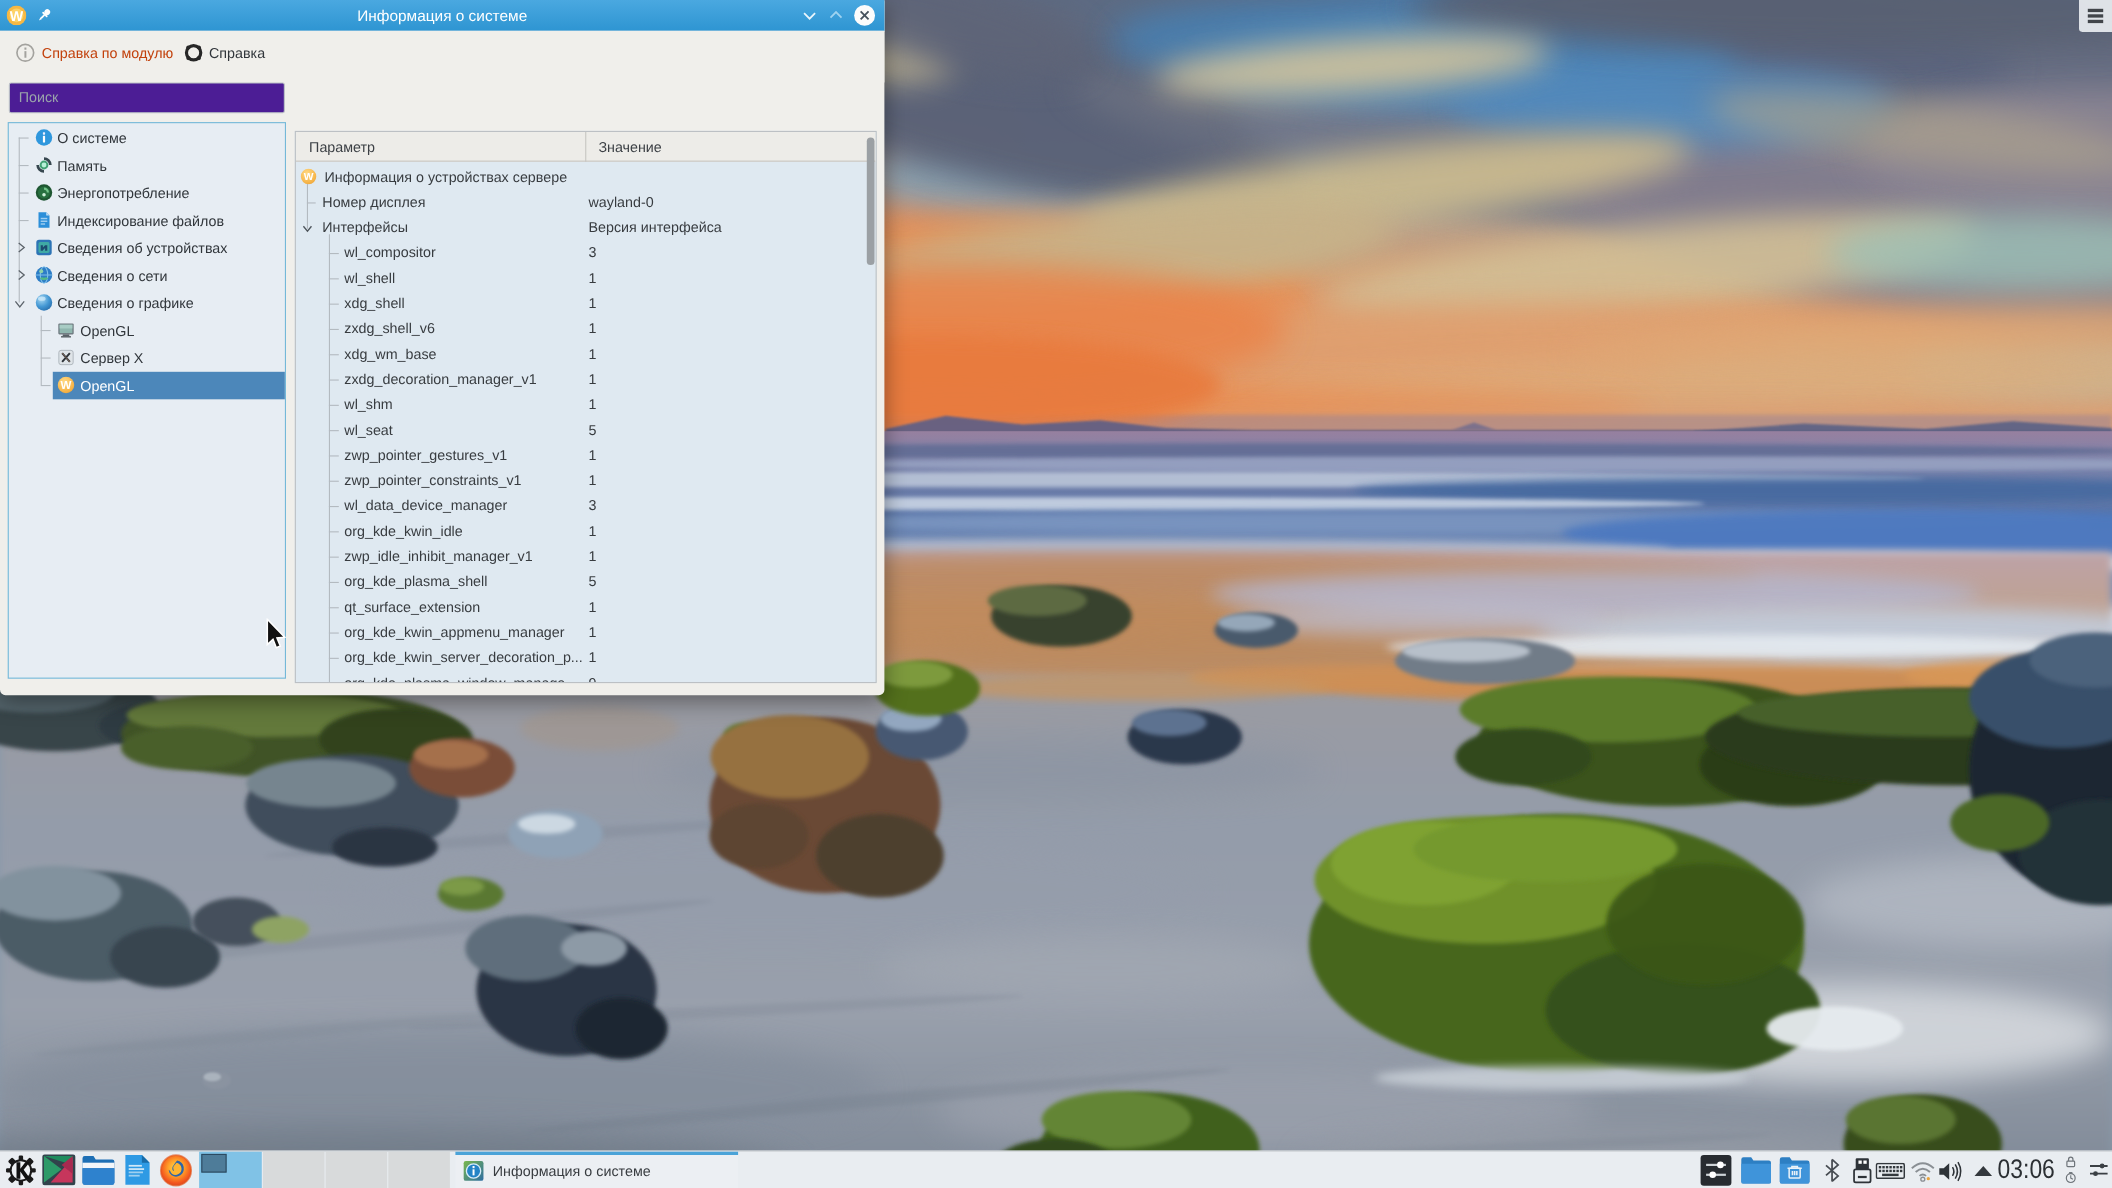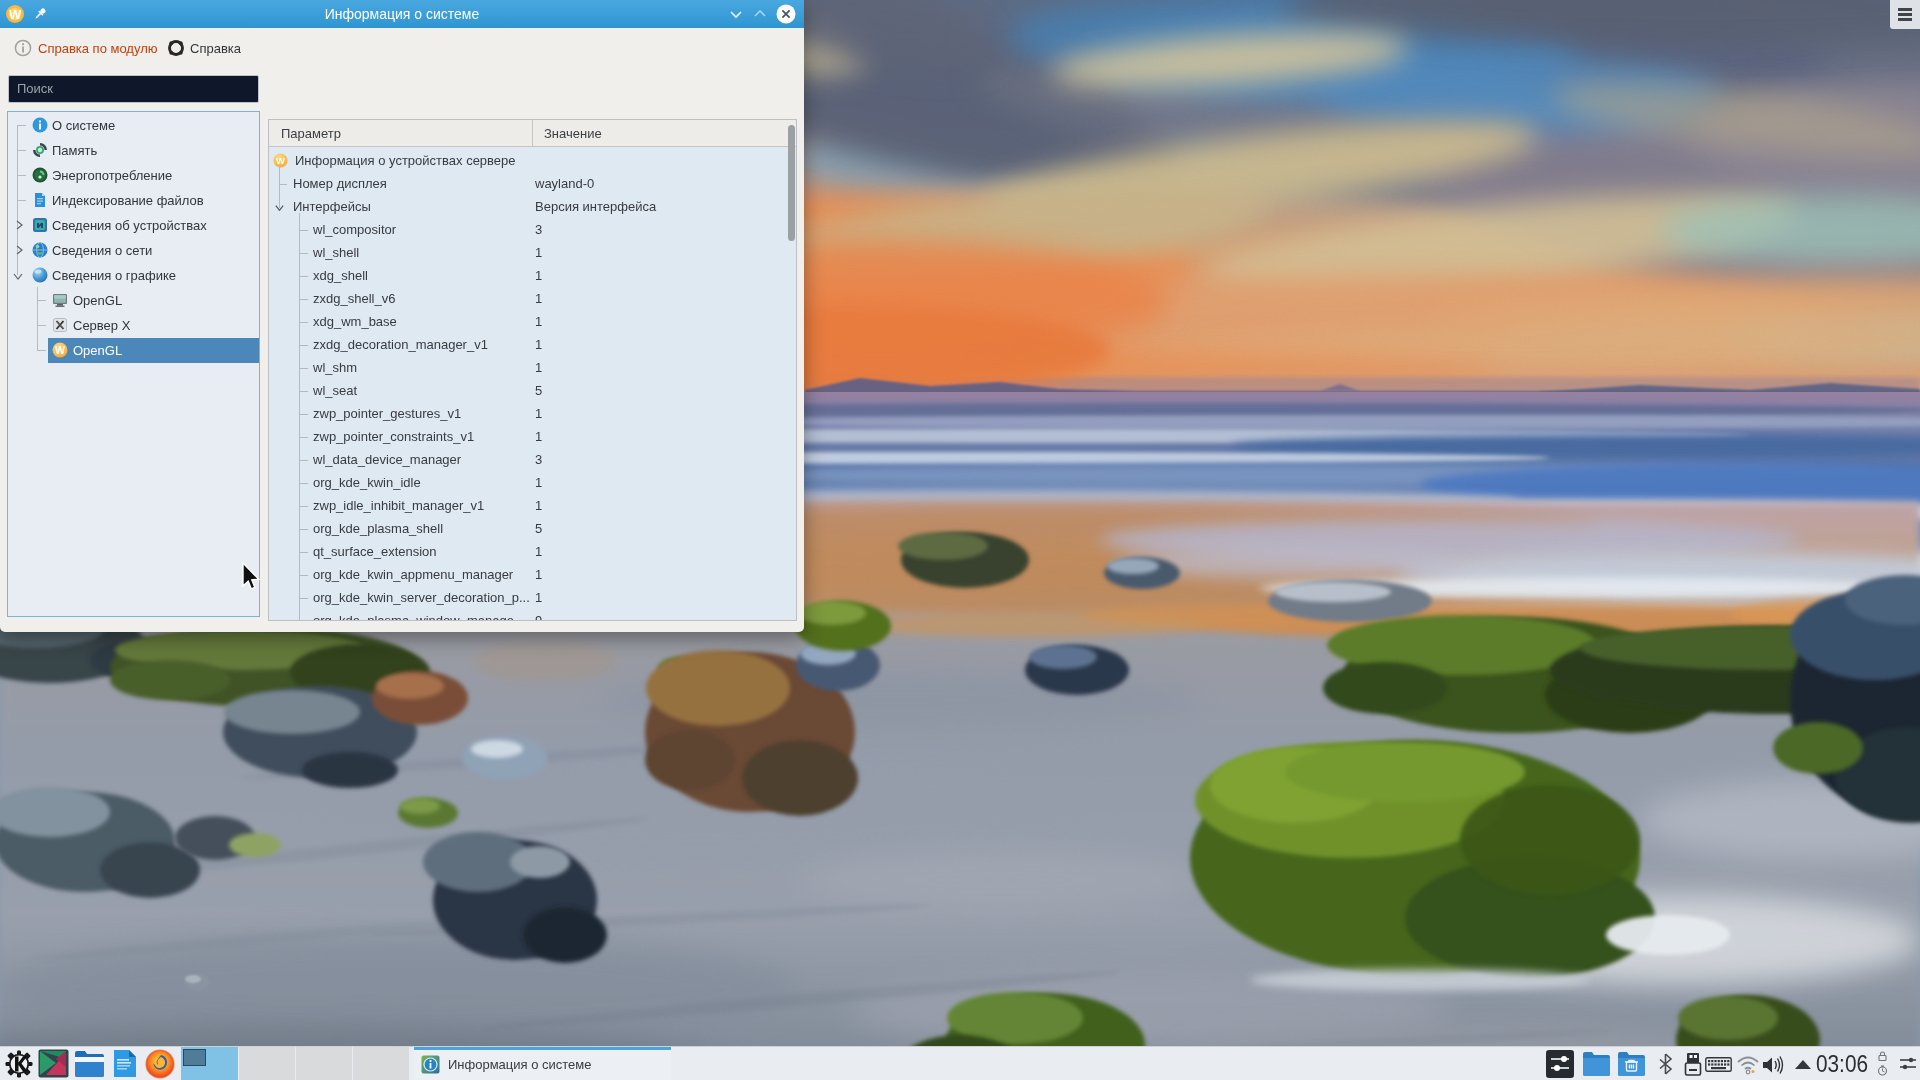--- a/index.html
+++ b/index.html
@@ -298,21 +298,21 @@
   <svg class="abs" style="left:167px;top:39px" width="18" height="18" viewBox="0 0 18 18">
     <circle cx="9" cy="9" r="6.5" fill="none" stroke="#272727" stroke-width="2.9"></circle>
     <circle cx="4.2" cy="4.2" r="1.9" fill="#272727"></circle>
         <circle cx="13.8" cy="4.2" r="1.9" fill="#272727"></circle>
     <circle cx="4.2" cy="13.8" r="1.9" fill="#272727"></circle>
         <circle cx="13.8" cy="13.8" r="1.9" fill="#272727"></circle>
     <circle cx="9" cy="9" r="3.7" fill="#f0efeb"></circle>
   </svg>
   <div class="abs" style="left:190px;top:41px;font-size:13px;color:#31363b;">Справка</div>
 
-  <div class="abs" style="left:8px;top:75px;width:251px;height:28px;background:#0f172a;border:1px solid #bcc2c7;border-radius:2px;">
+  <div class="abs" style="left:8px;top:75px;width:251px;height:28px;background:#4c1d95;border:1px solid #bcc2c7;border-radius:2px;">
     <div style="margin:5px 0 0 8px;font-size:13px;color:#9aa4ab;">Поиск</div>
   </div>
 
   <div class="abs" id="tree" style="left:7px;top:111px;width:253px;height:506px;background:#e7edf3;border:1px solid #74b8d8;overflow:hidden;font-size:13px;color:#31363b;">
 
     <div class="abs" style="left:9px;top:13px;width:1px;height:150px;background:#b3bac0;"></div>
     <div class="abs" style="left:9px;top:13px;width:9px;height:1px;background:#b3bac0;"></div>
     <div class="abs" style="left:9px;top:38px;width:9px;height:1px;background:#b3bac0;"></div>
     <div class="abs" style="left:9px;top:63px;width:9px;height:1px;background:#b3bac0;"></div>
     <div class="abs" style="left:9px;top:88px;width:9px;height:1px;background:#b3bac0;"></div>

